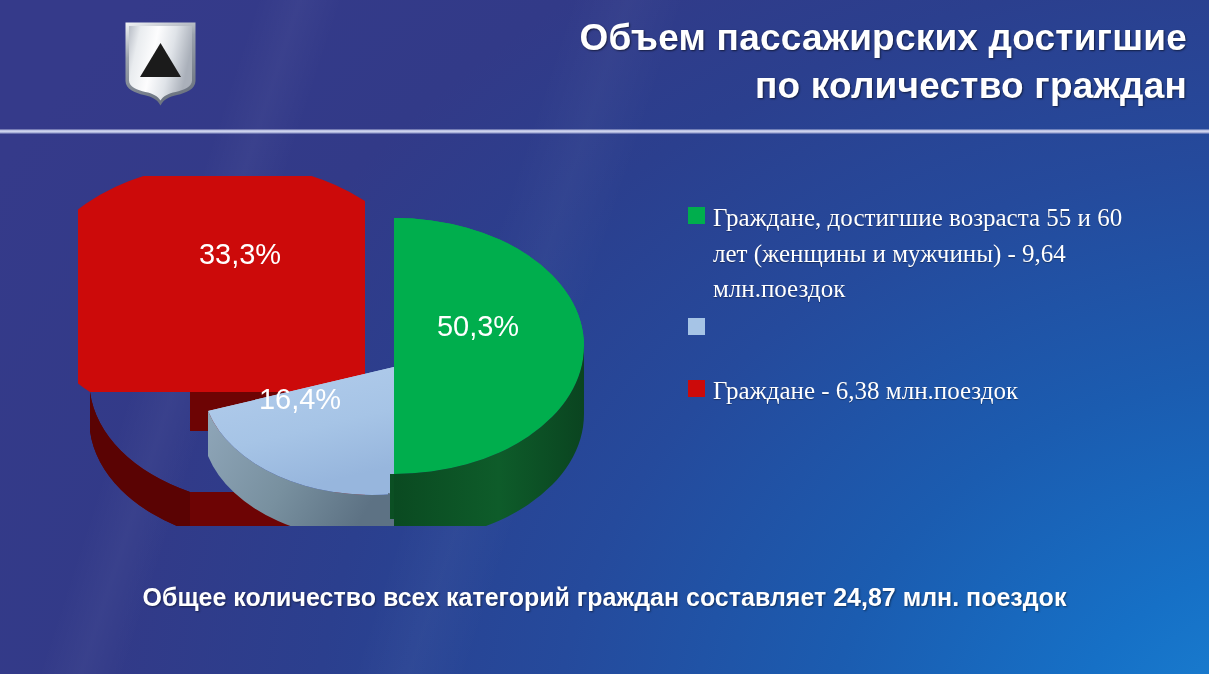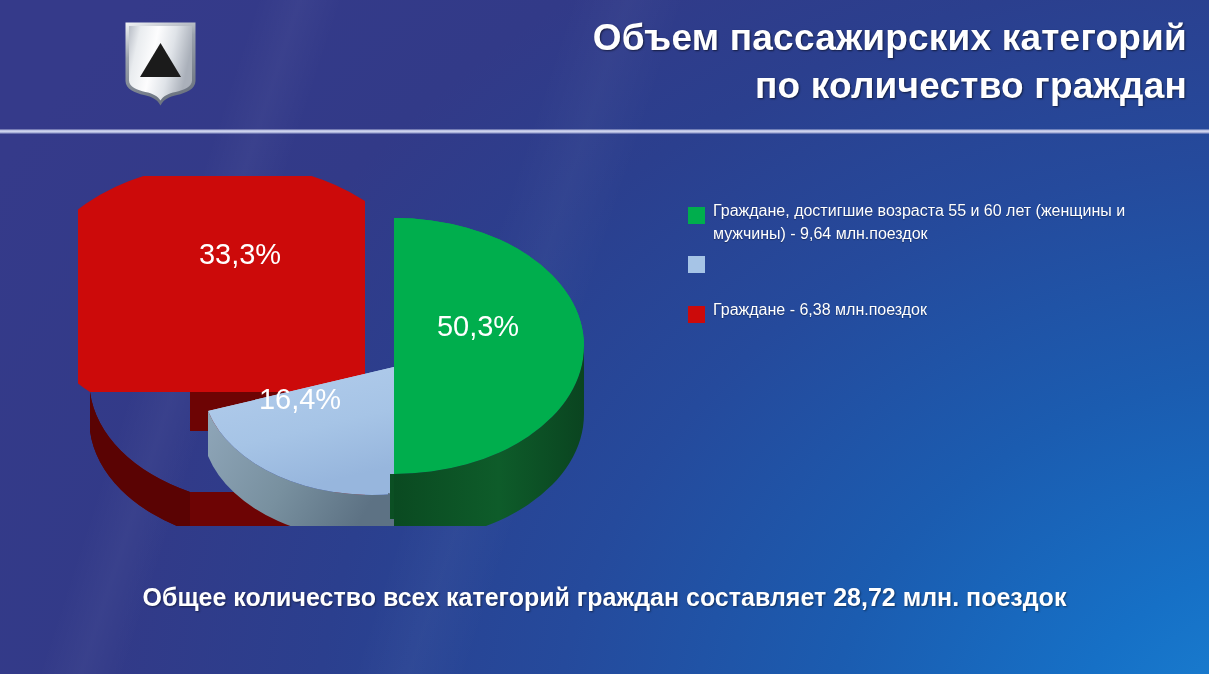--- a/index.html
+++ b/index.html
@@ -103,24 +103,25 @@
   }
   .legend-swatch {
     flex: 0 0 auto;
     width: 17px;
     height: 17px;
     margin-top: 7px;
     margin-right: 8px;
   }
   .legend-text {
     color: #ffffff;
-    font-size: 16px;
+    font-size: 25px;
     line-height: 1.42;
     max-width: 440px;
     text-shadow: 0 1px 1px rgba(0,0,0,0.35);
+    font-family: Liberation Serif, serif;
   }
 
   
   #footnote {
     position: absolute;
     left: 0;
     top: 583px;
     width: 1209px;
     text-align: center;
     color: #ffffff;
@@ -153,21 +154,21 @@
         </linearGradient>
       </defs>
       <path d="M3.5,3.5 H73.5 V62 C73.5,70 64,74 55,76 C47,77.6 41.5,80.6 38.5,86.5
                C35.5,80.6 30,77.6 22,76 C13,74 3.5,70 3.5,62 Z" fill="url(#shieldRim)"></path>
       <path d="M7,7 H70 V61.5 C70,68 61.5,71.3 53.6,72.9 C46.2,74.4 41.1,77 38.5,81.6
                C35.9,77 30.8,74.4 23.4,72.9 C15.5,71.3 7,68 7,61.5 Z" fill="url(#shieldFill)"></path>
       <polygon points="38.5,24 59,58 18,58" fill="#1b1b1b"></polygon>
     </svg>
 
     <div id="title">
-      <div>Объем пассажирских категорий</div>
+      <div>Объем пассажирских достигшие</div>
       <div>по количество граждан</div>
     </div>
 
     <div id="divider"></div>
   </div>
 
   <svg id="chart" viewBox="0 0 610 350">
     <defs>
       <linearGradient id="greenSide" x1="0" y1="0" x2="1" y2="0">
         <stop offset="0%" stop-color="#0a4a21"></stop>
@@ -229,20 +230,20 @@
   </svg>
 
   <div id="legend">
     <div class="legend-row">
       <div class="legend-swatch" style="background:#00ae4d"></div>
       <div class="legend-text">Граждане, достигшие возраста 55 и 60 лет (женщины и мужчины) - 9,64 млн.поездок</div>
     </div>
     <div class="legend-row">
       <div class="legend-swatch" style="background:#a6c4e6"></div>
     </div>
-    <div class="legend-row" style="margin-top:26px">
+    <div class="legend-row" style="margin-top:38px">
       <div class="legend-swatch" style="background:#cc0a0a"></div>
       <div class="legend-text">Граждане - 6,38 млн.поездок</div>
     </div>
   </div>
 
-  <div id="footnote">Общее количество всех категорий граждан составляет 28,72 млн. поездок</div>
+  <div id="footnote">Общее количество всех категорий граждан составляет 24,87 млн. поездок</div>
 </div>
 
 </body></html>

